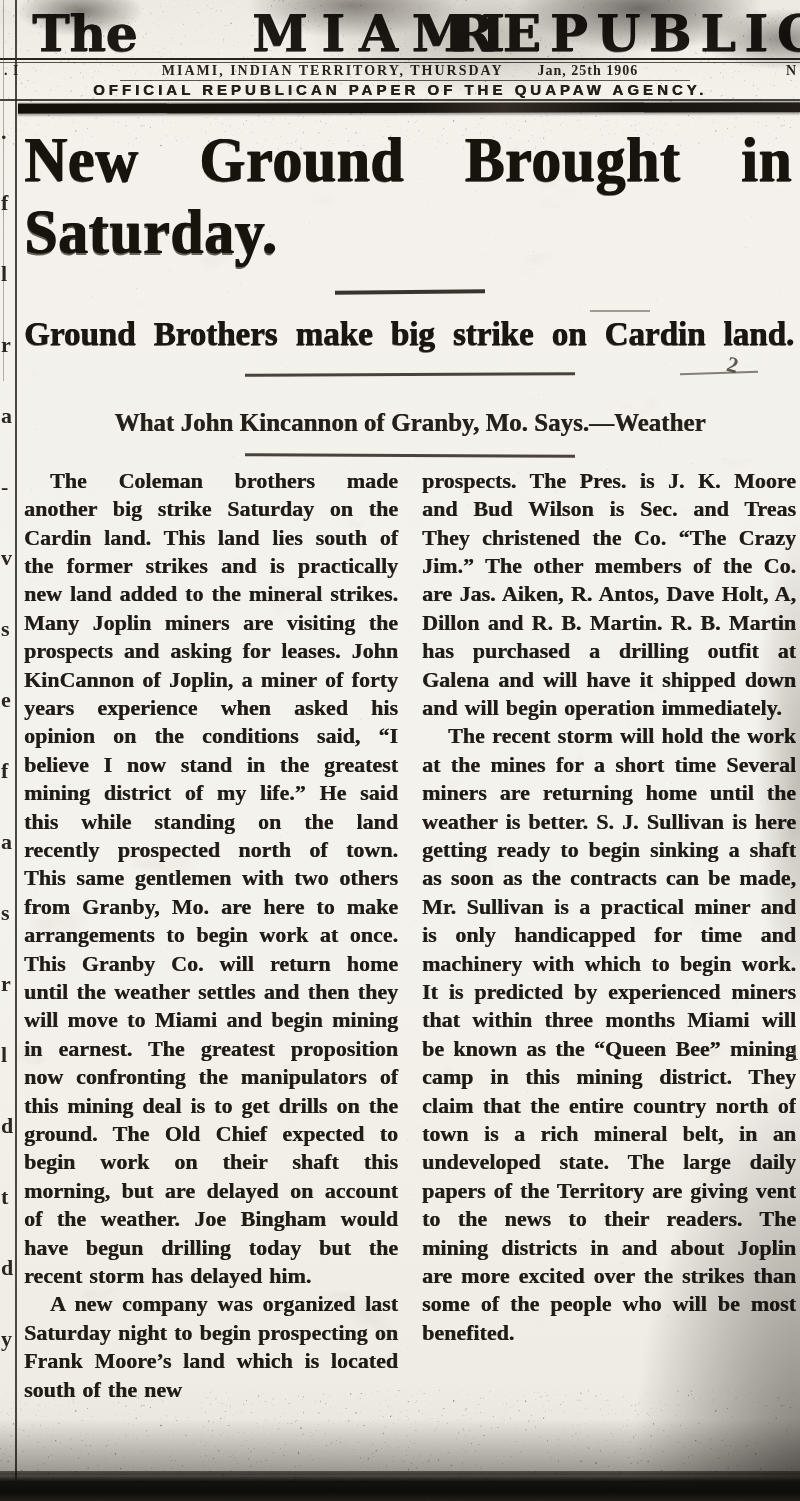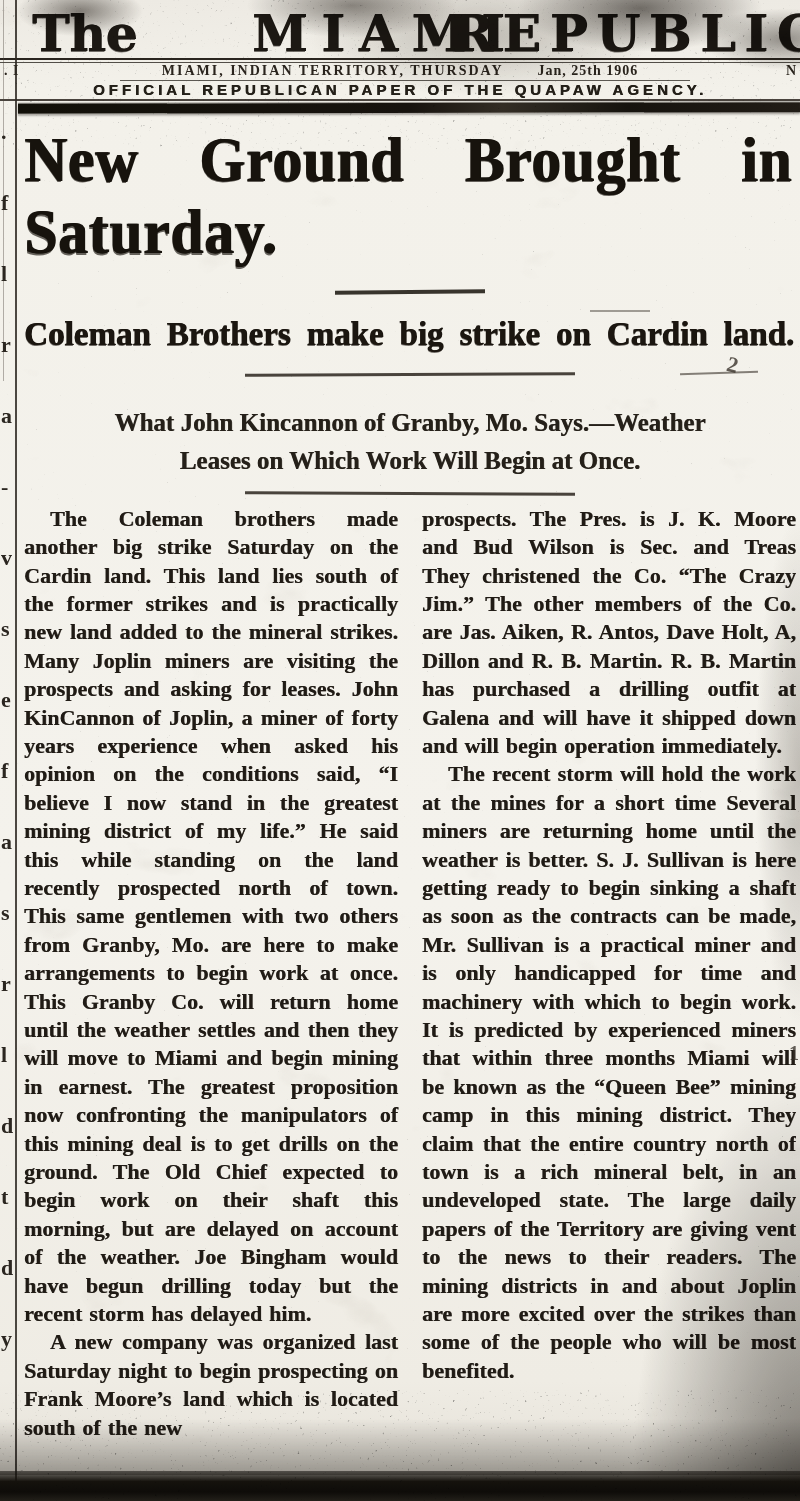--- a/index.html
+++ b/index.html
@@ -124,25 +124,24 @@
   </div>
   <div class="rule r-c"></div>
 
   <div class="tagline">OFFICIAL REPUBLICAN PAPER OF THE QUAPAW AGENCY.</div>
   <div class="rule r-d"></div>
   <div class="heavy-bar"></div>
 
   <div class="article">
     <h1 class="headline">New Ground Brought in Saturday.</h1>
     <div class="hr-short"></div>
-    <h2 class="subhead">Coleman Brothers make big strike on Cardin land.</h2>
+    <h2 class="subhead">Ground Brothers make big strike on Cardin land.</h2>
     <div class="hr-med"></div>
     <div class="deck">
       <div>What John Kincannon of Granby, Mo.  Says.—Weather</div>
-      <div>Leases on Which Work Will Begin at Once.</div>
     </div>
     <div class="hr-med2"></div>
 
     <div class="cols">
       <div class="col">
         <p>The Coleman brothers made another big strike Saturday on the Cardin land.  This land lies south of the former strikes and is practically new land added to the mineral strikes.  Many Joplin miners are visiting the prospects and asking for leases.  John KinCannon of Joplin, a miner of forty years experience when asked his opinion on the conditions said, “I believe I now stand in the greatest mining district of my life.”  He said this while standing on the land recently prospected north of town.  This same gentlemen with two others from Granby, Mo. are here to make arrangements to begin work at once.  This Granby Co. will return home until the weather settles and then they will move to Miami and begin mining in earnest. The greatest proposition now confronting the manipulators of this mining deal is to get drills on the ground.  The Old Chief expected to begin work on their shaft this morning, but are delayed on account of the weather.  Joe Bingham would have begun drilling today but the recent storm has delayed him.</p>
         <p>A new company was organized last Saturday night to begin prospecting on Frank Moore’s land which is located south of the new</p>
       </div>
       <div class="col">
         <p class="cont">prospects.  The Pres. is J. K. Moore and Bud Wilson is Sec. and Treas  They christened the Co. “The Crazy Jim.”  The other members of the Co. are Jas. Aiken, R. Antos, Dave Holt, A, Dillon and R. B. Martin.  R. B. Martin has purchased a drilling outfit at Galena and will have it shipped down and will begin operation immediately.</p>

